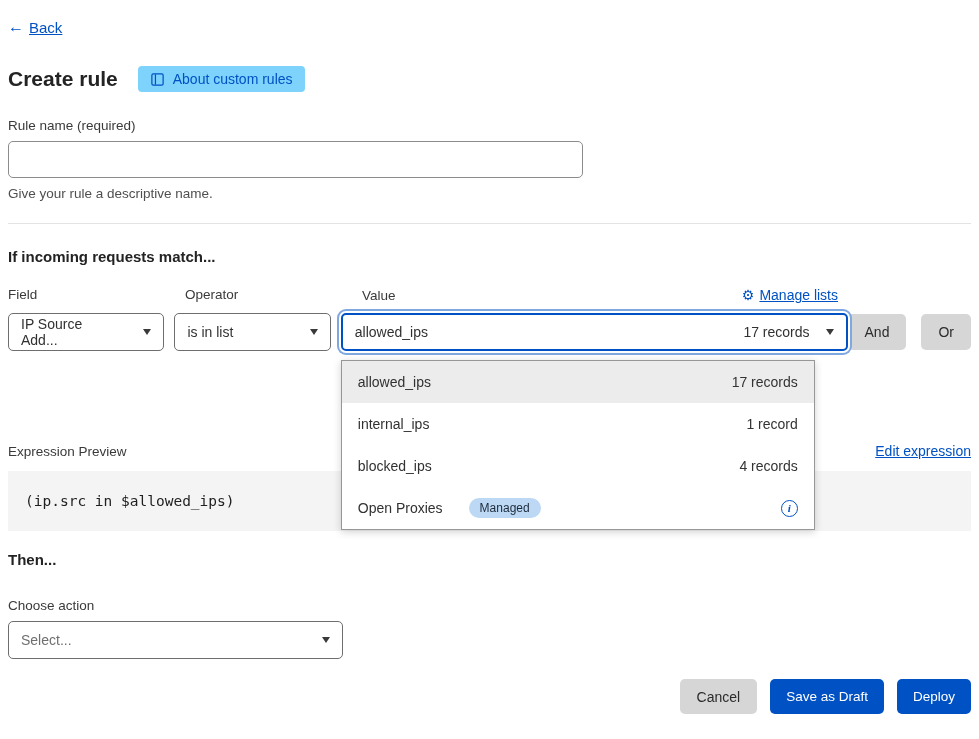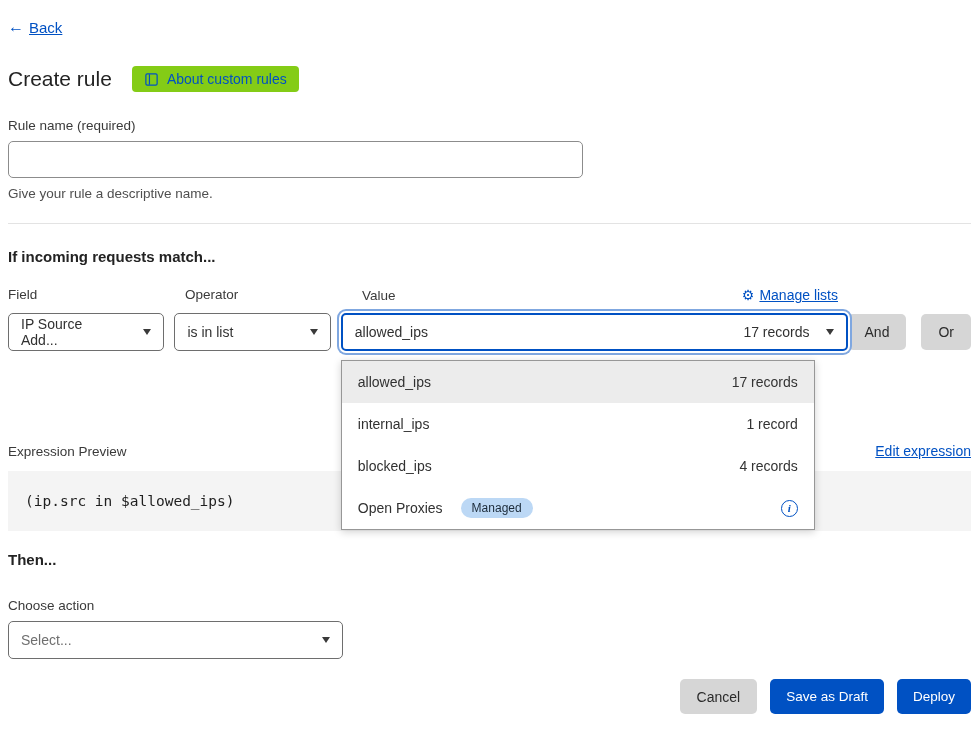--- a/index.html
+++ b/index.html
@@ -14,24 +14,24 @@
 
   a { color: #0051c3; text-decoration: none; cursor: pointer; }
 
   
   .back-link { display: inline-flex; align-items: center; gap: 5px; font-size: 15px; margin-bottom: 30px; }
   .back-link .lbl { text-decoration: underline; }
   .back-link .arrow { font-size: 16px; text-decoration: none; }
 
   
   .title-row { display: flex; align-items: center; gap: 20px; margin-bottom: 26px; }
-  h1 { font-size: 21px; font-weight: 400; color: #232323; }
+  h1 { font-size: 21px; font-weight: 700; color: #232323; }
   .about-badge {
     display: inline-flex; align-items: center; gap: 8px;
-    background: #84cc16; border-radius: 4px; padding: 5px 12px;
+    background: #7dd3fc; border-radius: 4px; padding: 5px 12px;
     font-size: 14px; color: #0051c3;
   }
 
   
   .field-label { display: block; font-size: 13.5px; color: #3a3a3a; margin-bottom: 8px; }
   .text-input {
     width: 575px; height: 37px; border: 1px solid #8c8c8c; border-radius: 5px;
     padding: 0 10px; font-size: 14px; font-family: "Liberation Sans", sans-serif;
     outline: none; color: #313131;
   }
@@ -81,21 +81,21 @@
     position: absolute; top: calc(100% + 9px); left: 0; width: 474px;
     background: #fff; border: 1px solid #979797; box-shadow: 0 2px 8px rgba(0,0,0,0.18);
     z-index: 20;
   }
   .dd-row {
     height: 42px; display: flex; align-items: center; justify-content: space-between;
     padding: 0 16px; font-size: 14px; cursor: pointer;
   }
   .dd-row.selected { background: #ececec; }
   .dd-records { color: #333; }
-  .dd-left { display: flex; align-items: center; gap: 18px; }
+  .dd-left { display: flex; align-items: center; gap: 26px; }
   .managed-badge {
     background: #bcd8f5; color: #1c2b3a; border-radius: 12px;
     padding: 3px 11px; font-size: 12px;
   }
   .info-icon {
     width: 17px; height: 17px; border: 1.5px solid #0051c3; border-radius: 50%;
     color: #0051c3; font-size: 11px; font-weight: 700; line-height: 1;
     display: inline-flex; align-items: center; justify-content: center;
     font-family: "Liberation Serif", serif; font-style: italic; cursor: pointer;
   }

